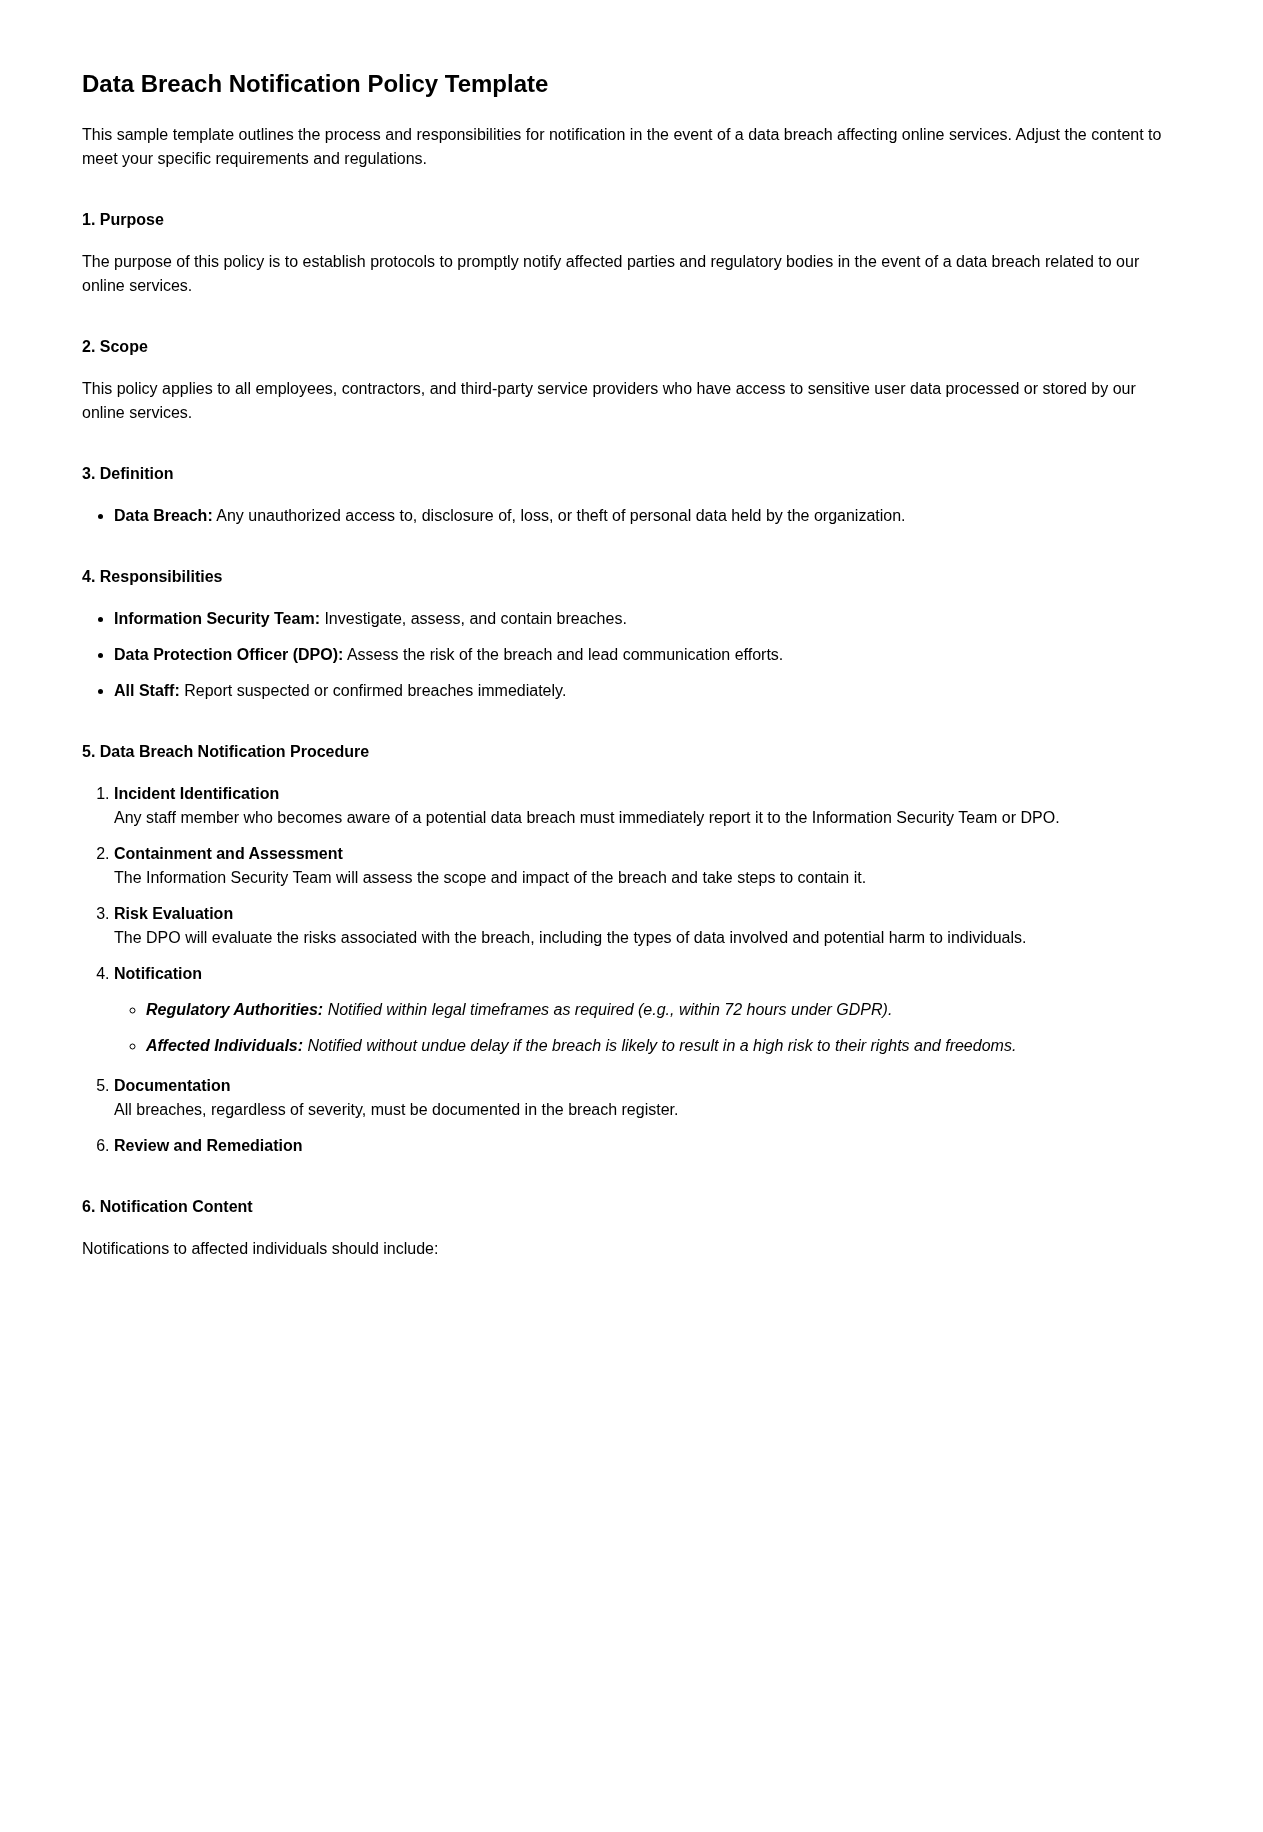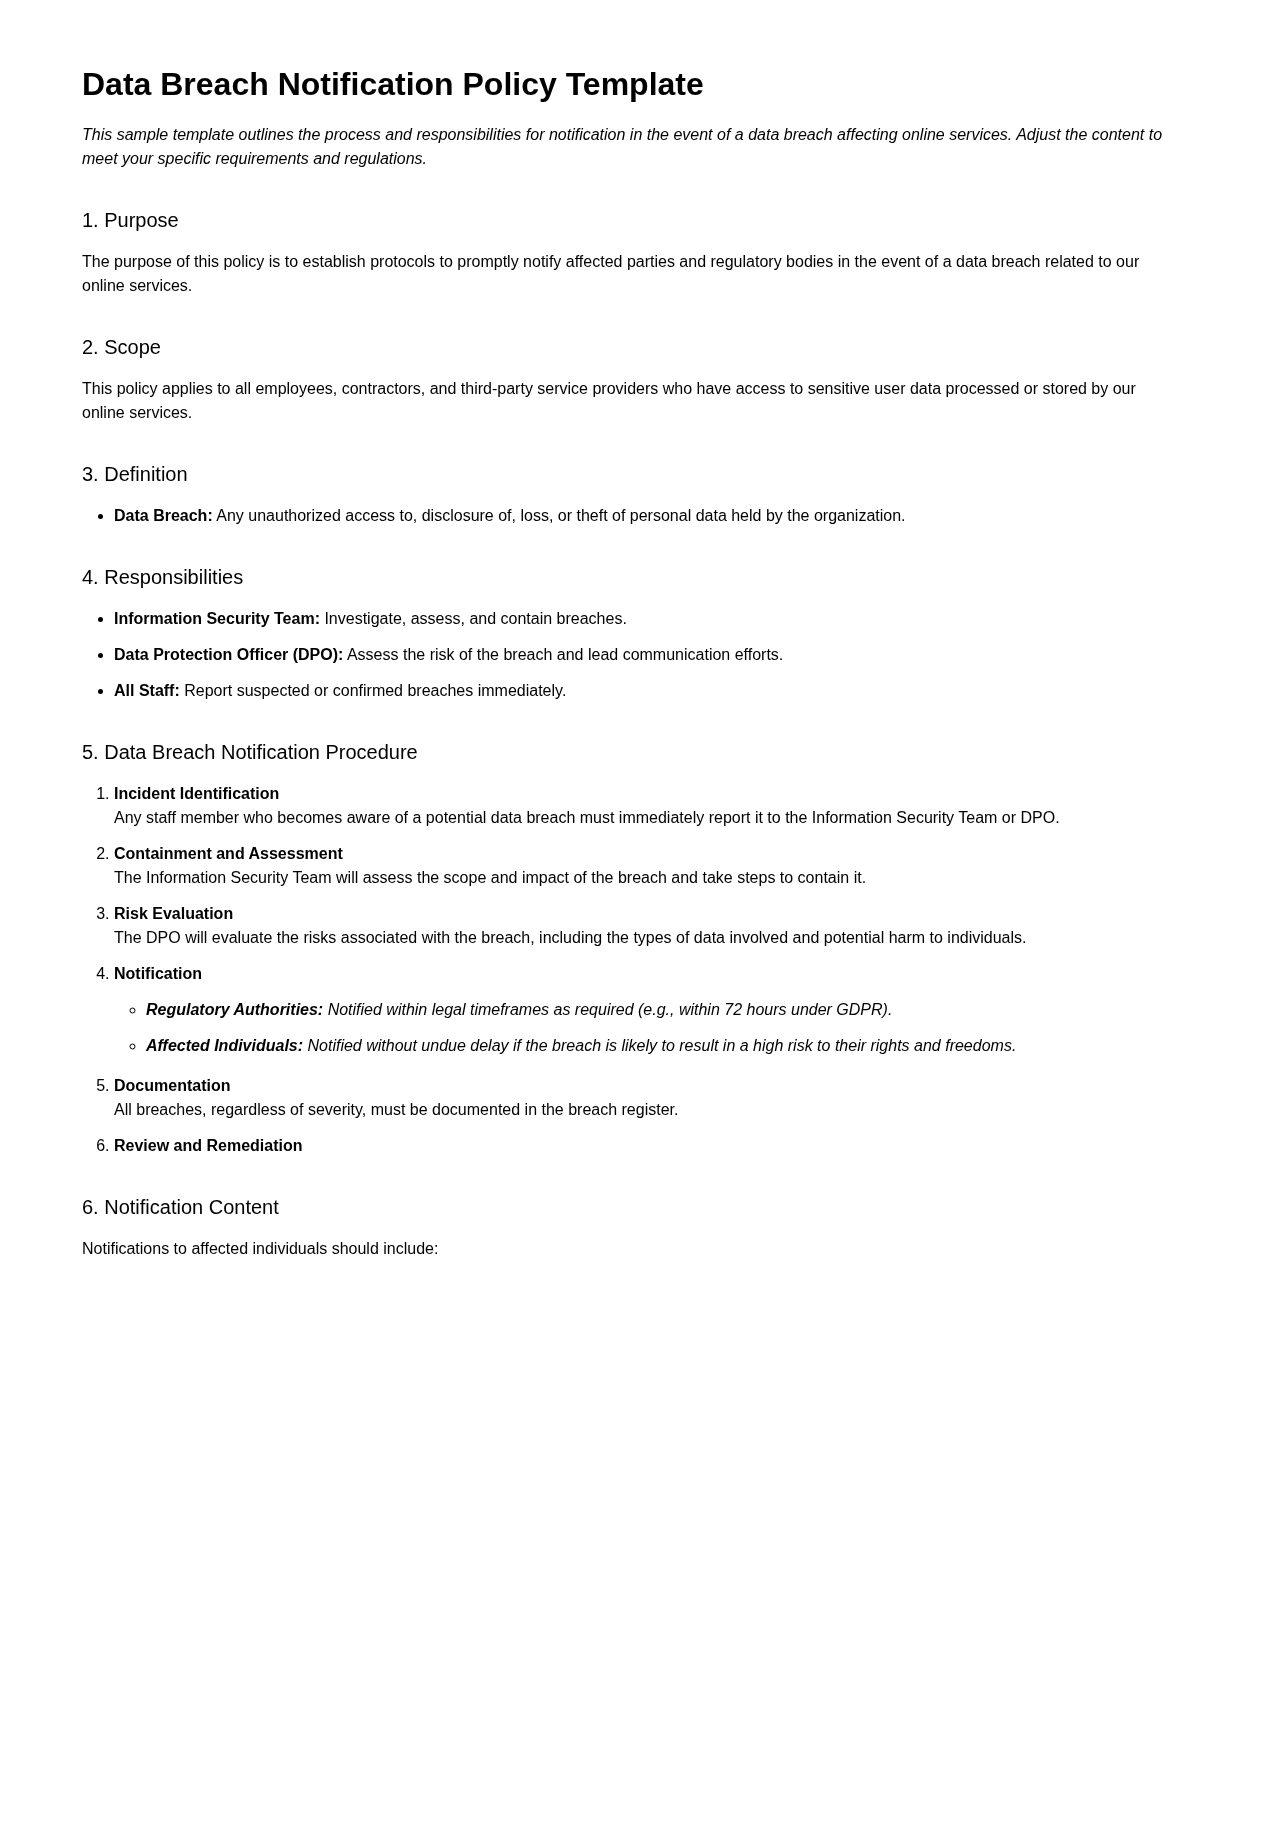--- a/index.html
+++ b/index.html
@@ -9,33 +9,32 @@
     font-family: "Liberation Sans", sans-serif;
     color: #000000;
     font-size: 16px;
     line-height: 24px;
   }
   .page {
     padding: 65px 82px 0 82px;
     width: 1099px;
   }
   h1 {
-    font-size: 32px;
+    font-size: 24px;
     line-height: 38px;
     font-weight: bold;
     margin: 0 0 20px 0;
   }
   .intro {
-    font-style: italic;
     margin: 0 0 37px 0;
   }
   h2 {
-    font-size: 20px;
+    font-size: 16px;
     line-height: 24px;
-    font-weight: normal;
+    font-weight: bold;
     margin: 37px 0 18px 0;
   }
   p { margin: 16px 0; }
   section > p:first-of-type { margin-top: 5px; }
   ul, ol { margin: 18px 0 16px 0; padding-left: 20px; }
   ul { list-style: disc; }
   ol { list-style: decimal; }
   li { margin: 12px; }
   ul.sub { list-style: circle; margin: 0 0 16px 0; padding-left: 20px; font-style: italic; }
   .desc { display: block; }

